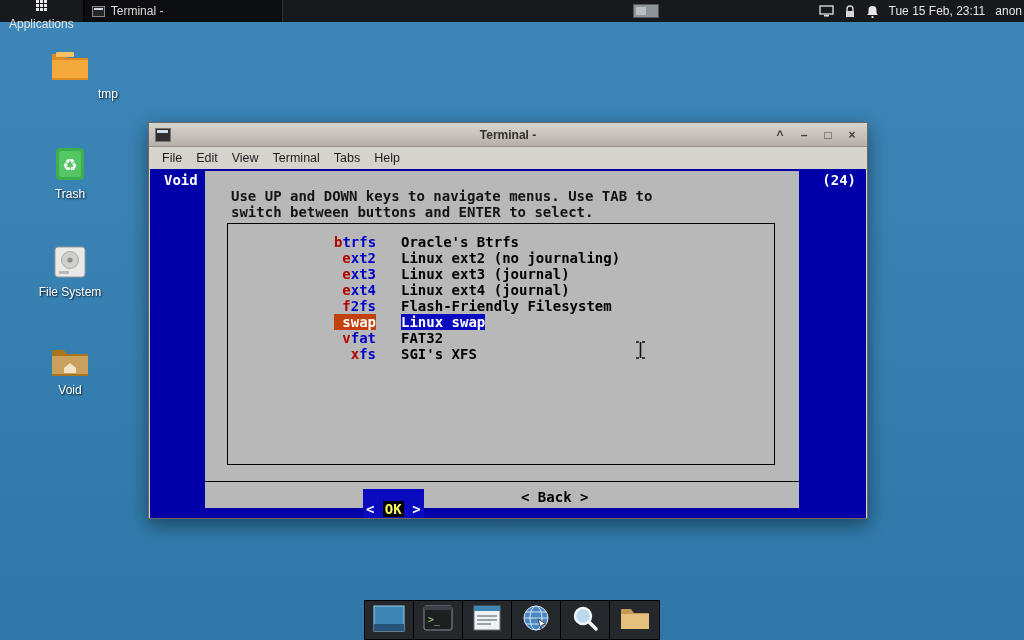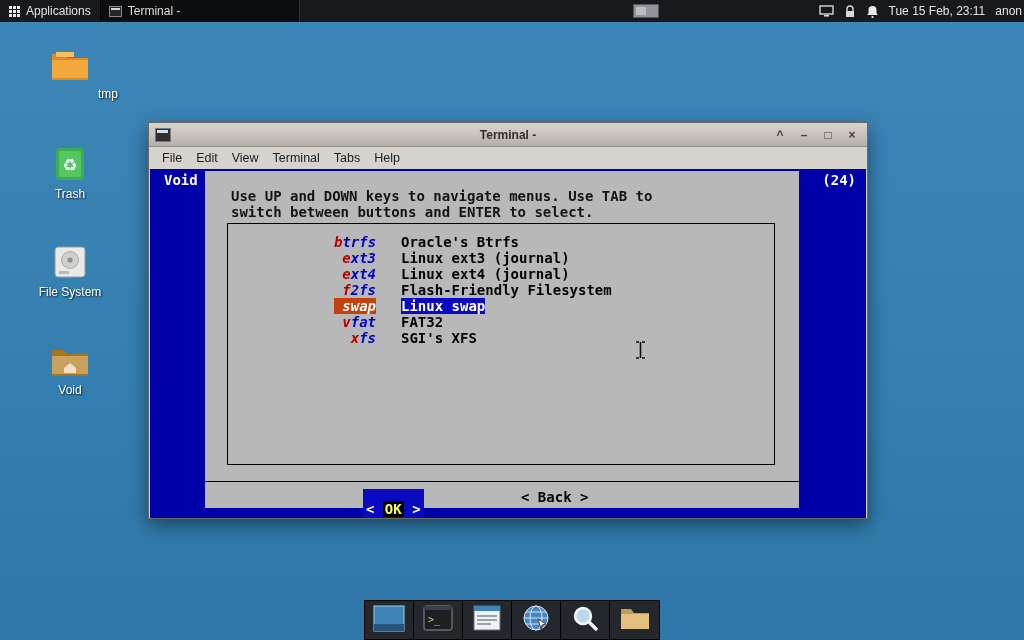--- a/index.html
+++ b/index.html
@@ -8,21 +8,21 @@
     font-family:"Liberation Sans","DejaVu Sans",sans-serif;
     background:linear-gradient(180deg,#3d86b8 0%,#3580b1 55%,#2e77a8 100%);
     position:relative;
   }
   
   .panel {
     position:absolute; top:0; left:0; width:1024px; height:22px;
     background:#17191c; color:#e4e4e4; display:flex; align-items:center;
     font-size:12px; z-index:50;
   }
-  .apps-btn { display:flex; align-items:center; gap:6px; padding:0 9px; height:100%; }
+  .apps-btn { display:flex; align-items:center; gap:6px; padding:0 9px; height:100%;flex-direction:column; }
   .grid-icon { display:inline-grid; grid-template-columns:repeat(3,3px); grid-gap:1px; }
   .grid-icon i { width:3px; height:3px; background:#e8e8e8; display:block; }
   .task-btn {
     display:flex; align-items:center; gap:6px; height:100%; width:200px;
     background:#0c0d0f; border-left:1px solid #000; border-right:1px solid #2c2f33;
     padding:0 8px; color:#dcdcdc;
   }
   .mini-term { width:13px; height:11px; background:#262626; border:1px solid #8a8a8a; position:relative; }
   .mini-term:after { content:""; position:absolute; left:1px; top:1px; width:9px; height:2px; background:#cfd8e2; }
   .pager { position:absolute; left:633px; top:4px; width:26px; height:14px;
@@ -70,21 +70,21 @@
   
   .dialog { position:absolute; left:55px; top:2px; width:594px; height:337px;
     background:#b8b8b8; color:#111; }
   .dlg-title { position:absolute; left:0; right:0; top:1px; text-align:center;
     color:#1414cc; }
   .dlg-instr1 { position:absolute; left:26px; top:17px; color:#141414; }
   .dlg-instr2 { position:absolute; left:26px; top:33px; color:#141414; }
   .listbox { position:absolute; left:22px; top:52px; width:548px; height:242px;
     border:1px solid #000; padding-top:10px; }
   .row { height:16px; padding-left:106px; white-space:nowrap; }
-  .tag { display:inline-block; width:42px; text-align:right;font-style:italic; }
+  .tag { display:inline-block; width:42px; text-align:right; }
   .tag .hot  { color:#b40000; }
   .tag .rest { color:#0000c8; }
   .desc { margin-left:25px; color:#000; }
   .row.selected .tag { background:#c2410c;text-align:right; }
   .row.selected .tag .hot, .row.selected .tag .rest { color:#fff; }
   .row.selected .desc { background:#0a0ac0; color:#fff; }
   .btnrow { position:absolute; left:0; right:0; top:310px; bottom:0;
     border-top:1px solid #000; }
   .dlg-btn { position:absolute; top:7px; white-space:pre; }
   .btn-ok { left:158px; background:#0a0ac0; color:#fff; padding:12px 3px; }
@@ -215,20 +215,21 @@
   <div class="term">
     <span class="hdr-left">Void</span>
     <span class="hdr-right">(24)</span>
 
     <div class="dialog">
       <div class="dlg-instr1">Use UP and DOWN keys to navigate menus. Use TAB to</div>
       <div class="dlg-instr2">switch between buttons and ENTER to select.</div>
 
       <div class="listbox">
         <div class="row"><span class="tag"><span class="hot">b</span><span class="rest">trfs</span></span><span class="desc">Oracle's Btrfs</span></div>
+        <div class="row"><span class="tag"><span class="hot">e</span><span class="rest">xt2</span></span><span class="desc">Linux ext2 (no journaling)</span></div>
         <div class="row"><span class="tag"><span class="hot">e</span><span class="rest">xt3</span></span><span class="desc">Linux ext3 (journal)</span></div>
         <div class="row"><span class="tag"><span class="hot">e</span><span class="rest">xt4</span></span><span class="desc">Linux ext4 (journal)</span></div>
         <div class="row"><span class="tag"><span class="hot">f</span><span class="rest">2fs</span></span><span class="desc">Flash-Friendly Filesystem</span></div>
         <div class="row selected"><span class="tag"><span class="hot">s</span><span class="rest">wap</span></span><span class="desc">Linux swap</span></div>
         <div class="row"><span class="tag"><span class="hot">v</span><span class="rest">fat</span></span><span class="desc">FAT32</span></div>
         <div class="row"><span class="tag"><span class="hot">x</span><span class="rest">fs</span></span><span class="desc">SGI's XFS</span></div>
       </div>
 
       <div class="btnrow">
         <span class="dlg-btn btn-ok"><span>&lt; </span><span class="word">OK</span><span> &gt;</span></span>

